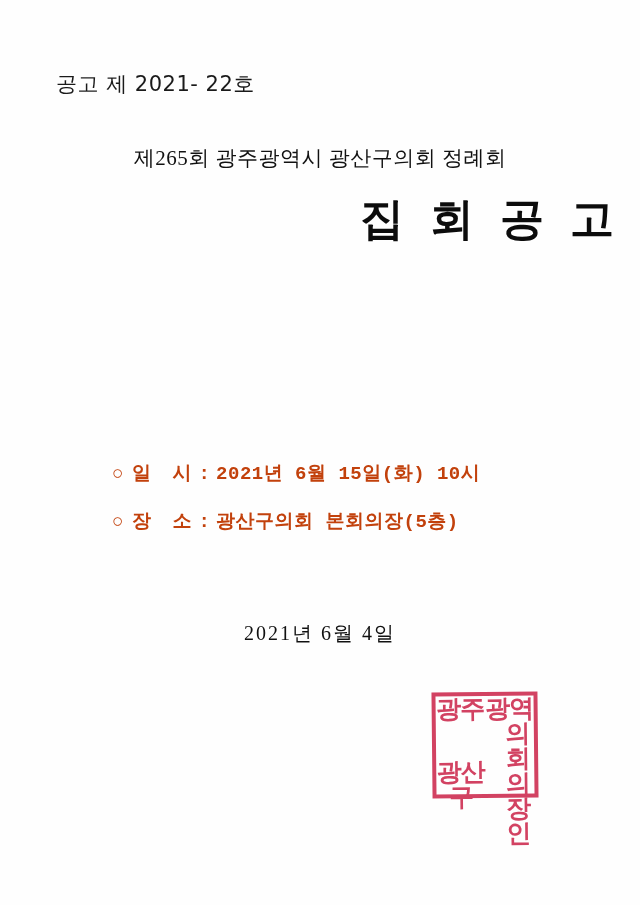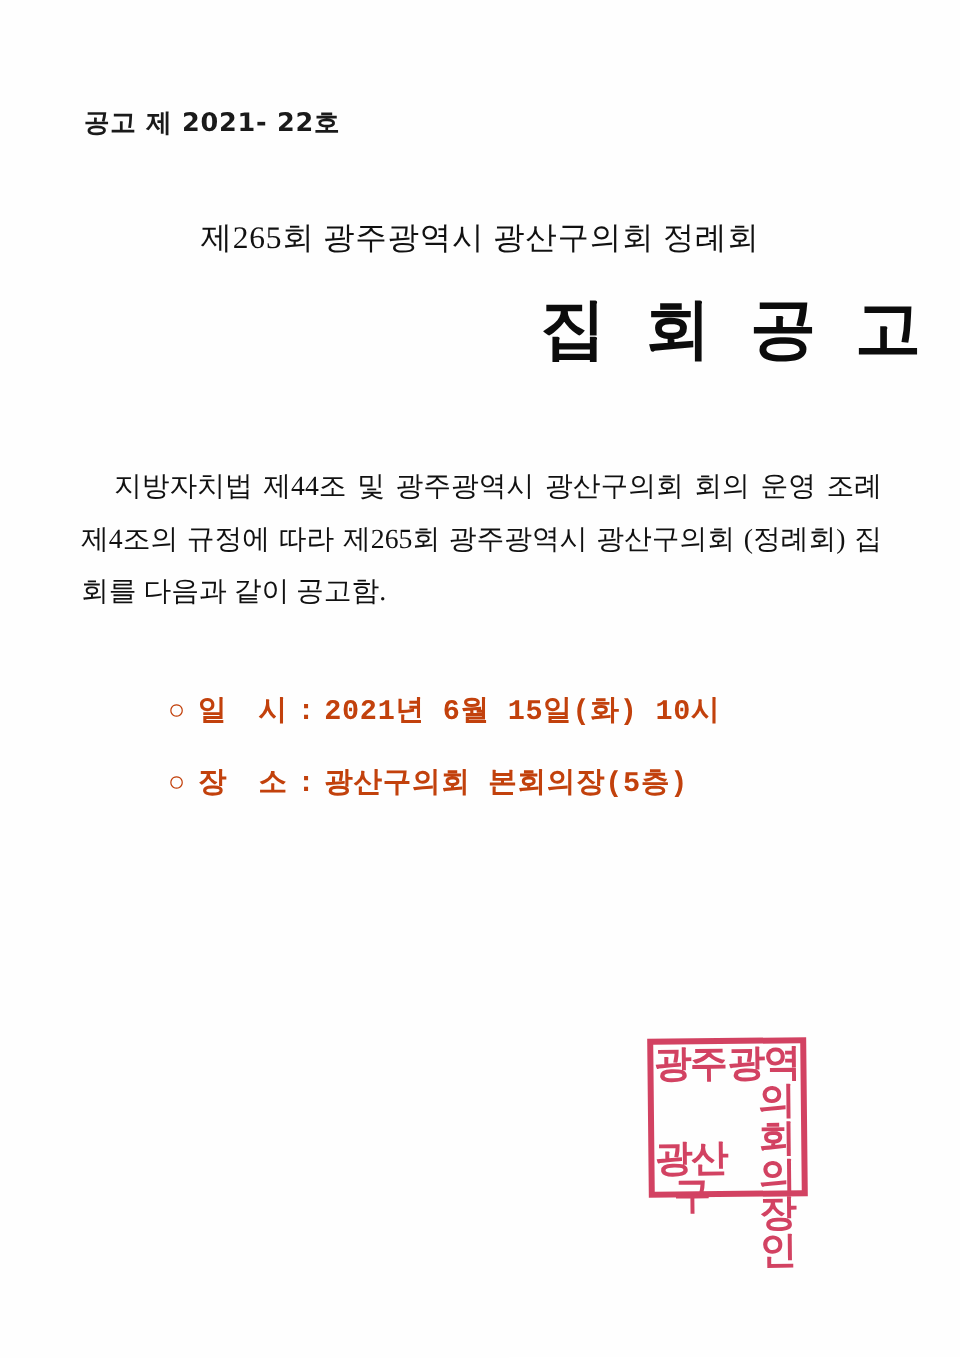--- a/index.html
+++ b/index.html
@@ -19,25 +19,25 @@
     position: absolute;
     inset: 0;
     background: #fefefe;
   }
 
   
   .notice-no {
     position: absolute;
     left: 56px;
     top: 70px;
-    font-size: 17px;
+    font-size: 21px;
     letter-spacing: 0.5px;
     color: #1a1a1a;
     font-family: "DejaVu Sans", "Liberation Sans", sans-serif;
-    font-weight: 700;
+    font-weight: 400;
   }
 
   
   .session-line {
     position: absolute;
     left: 0;
     right: 0;
     top: 144px;
     text-align: center;
     font-size: 21px;
@@ -174,33 +174,31 @@
 <body>
 
 <div class="page">
 
   <div class="notice-no">공고 제 2021- 22호</div>
 
   <div class="session-line">제265회 광주광역시 광산구의회 정례회</div>
 
   <div class="doc-title">집회공고</div>
 
-  <div class="body-par">
-    <span class="indent">지방자치법 제44조 및 광주광역시 광산구의회 회의 운영 조례 제4조의 규정에 따라 제265회 광주광역시 광산구의회 (정례회) 집회를 다음과 같이 공고함.</span>
-  </div>
 
   <div class="details">
     <div class="detail-row">
       <span class="bullet">○</span><span class="label">일 시</span><span class="sep">:</span><span class="value">2021년  6월  15일(화) 10시</span>
     </div>
     <div class="detail-row">
       <span class="bullet">○</span><span class="label">장 소</span><span class="sep">:</span><span class="value">광산구의회 본회의장(5층)</span>
     </div>
   </div>
 
+  <div class="date-line">2021년   6월   4일</div>
 
 
   <div class="seal">
     <span class="s1">광주</span>
     <span class="s2">광역</span>
     <span class="s3">광산구</span>
     <span class="s4">의회의장인</span>
   </div>
 
 </div>

